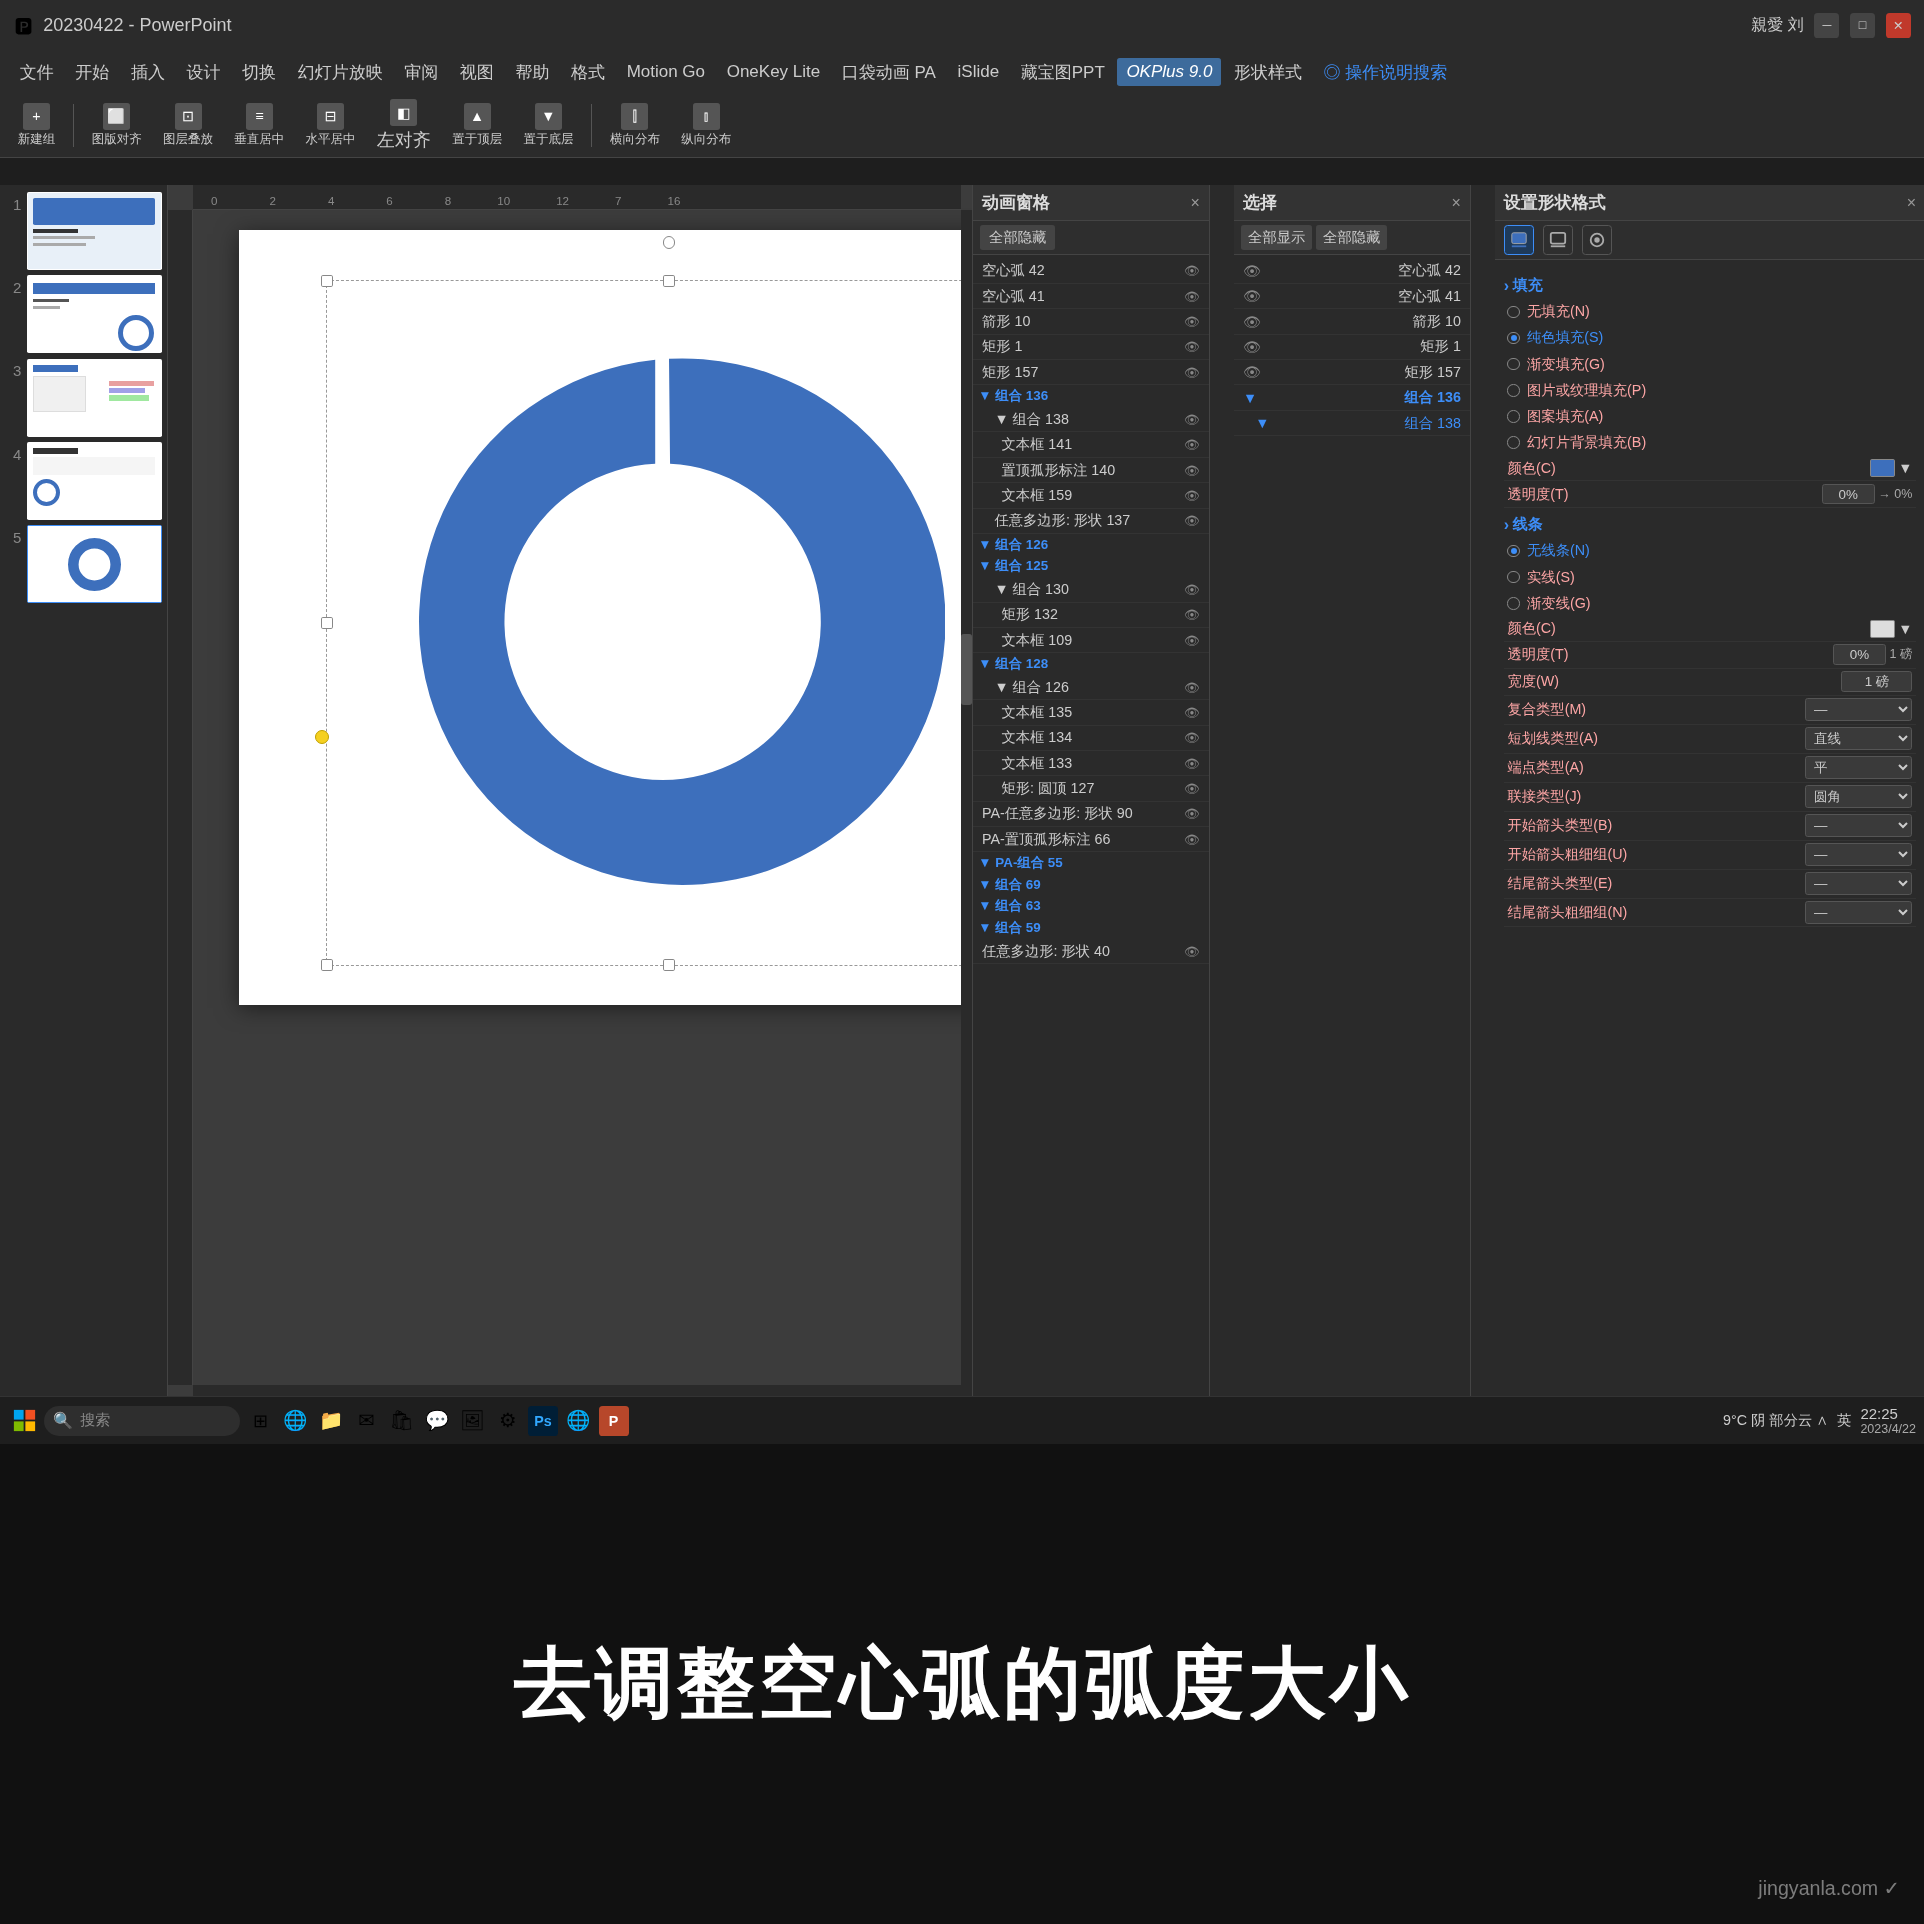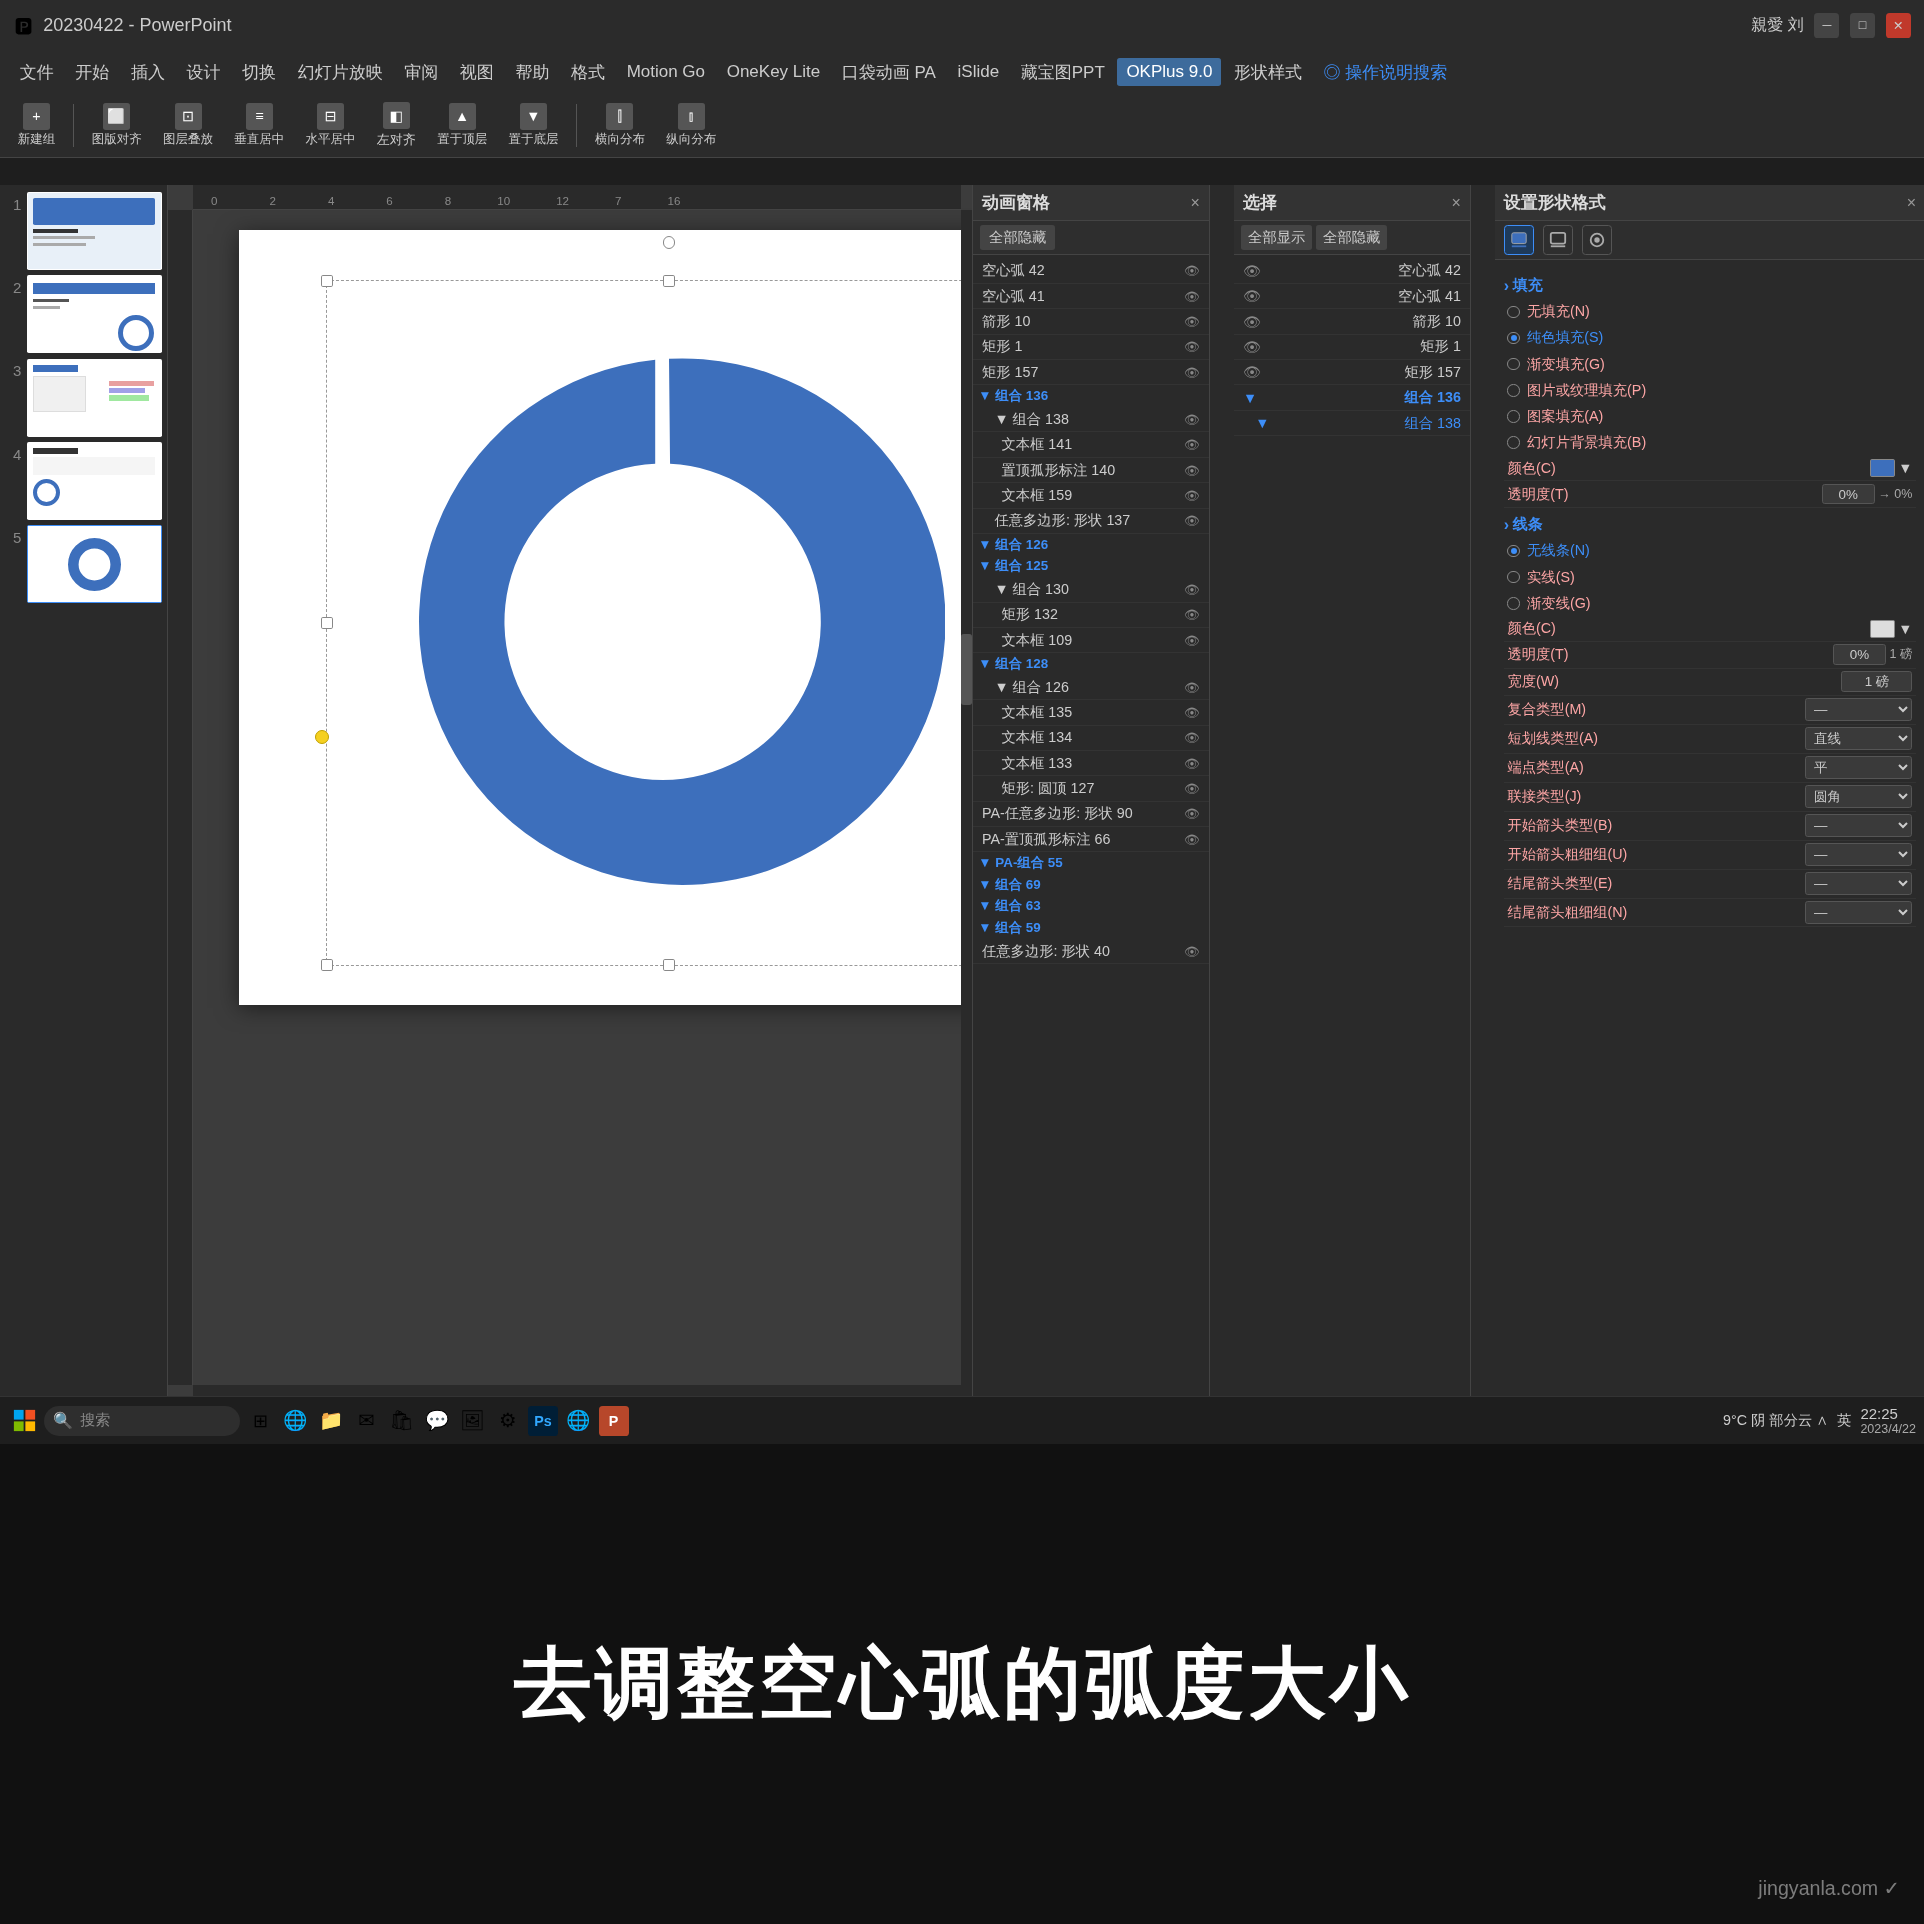--- a/index.html
+++ b/index.html
@@ -73,21 +73,21 @@
       border-bottom: 0.9px solid #444;
     }
     .menu-item {
       color: #ccc;
       font-size: 17px;
       padding: 3.6px 9px;
       cursor: pointer;
       border-radius: 2.7px;
       white-space: nowrap;
     }
-    .menu-item.active { background: #3d6b9c; color: #fff; }
+    .menu-item.active { background: #3d6b9c; color: #fff; font-style: italic; }
 
     
     #toolbar {
       width: 100%;
       height: 64px;
       background: #2b2b2b;
       display: flex;
       align-items: center;
       padding: 0 10.7px;
       gap: 7.1px;
@@ -649,21 +649,21 @@
     <div class="toolbar-btn">
       <div class="icon-box">≡</div>
       <span style="font-size:12.5px;color:#ccc;">垂直居中</span>
     </div>
     <div class="toolbar-btn">
       <div class="icon-box">⊟</div>
       <span style="font-size:12.5px;color:#ccc;">水平居中</span>
     </div>
     <div class="toolbar-btn">
       <div class="icon-box">◧</div>
-      <span style="font-size:13px;color:#ccc;">左对齐</span>
+      <span style="font-size:18px;color:#ccc;">左对齐</span>
     </div>
     <div class="toolbar-btn">
       <div class="icon-box">▲</div>
       <span style="font-size:12.5px;color:#ccc;">置于顶层</span>
     </div>
     <div class="toolbar-btn">
       <div class="icon-box">▼</div>
       <span style="font-size:12.5px;color:#ccc;">置于底层</span>
     </div>
     <div class="toolbar-separator"></div>

